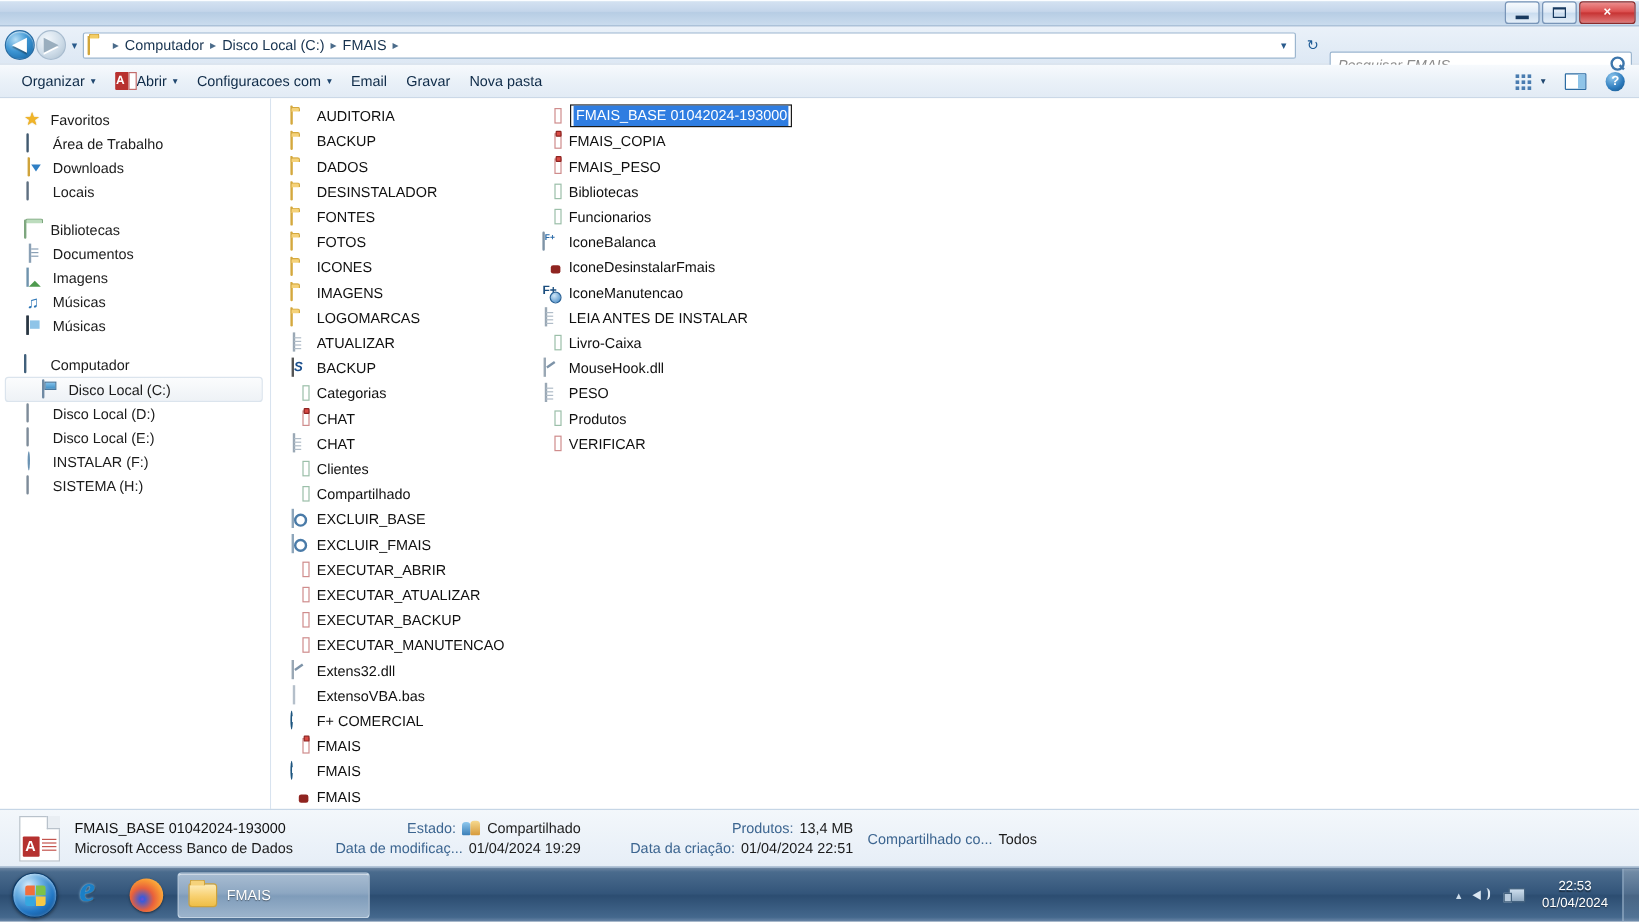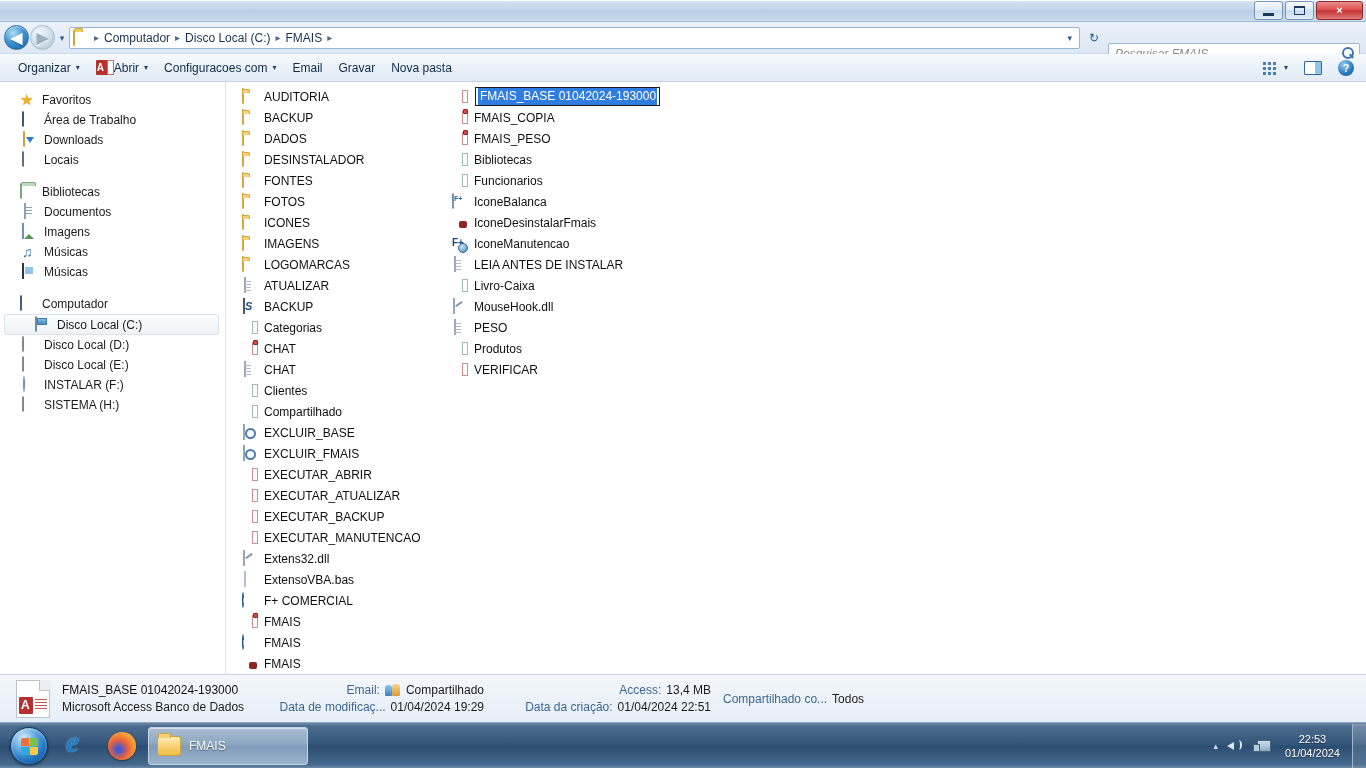--- a/index.html
+++ b/index.html
@@ -770,32 +770,32 @@
     <div class="dcol c1">
       <div class="drow">
           <span class="dbold">FMAIS_BASE 01042024-193000</span>
         </div>
       <div class="drow">
           <span class="dval">Microsoft Access Banco de Dados</span>
         </div>
     </div>
     <div class="dcol c2">
       <div class="drow">
-        <span class="dkey">Email:</span>
+        <span class="dkey">Estado:</span>
         <span class="sharedicon"></span>
         <span class="dval">Compartilhado</span>
       </div>
       <div class="drow" style="justify-content:center">
         <span class="dkey">Data de modificaç...</span>
         <span class="dval">01/04/2024 19:29</span>
       </div>
     </div>
     <div class="dcol c3">
       <div class="drow">
-        <span class="dkey">Access:</span>
+        <span class="dkey">Produtos:</span>
         <span class="dval">13,4 MB</span>
       </div>
       <div class="drow">
         <span class="dkey">Data da criação:</span>
         <span class="dval">01/04/2024 22:51</span>
       </div>
     </div>
     <div class="dcol c4">
       <div class="drow">
         <span class="dkey">Compartilhado co...</span>

